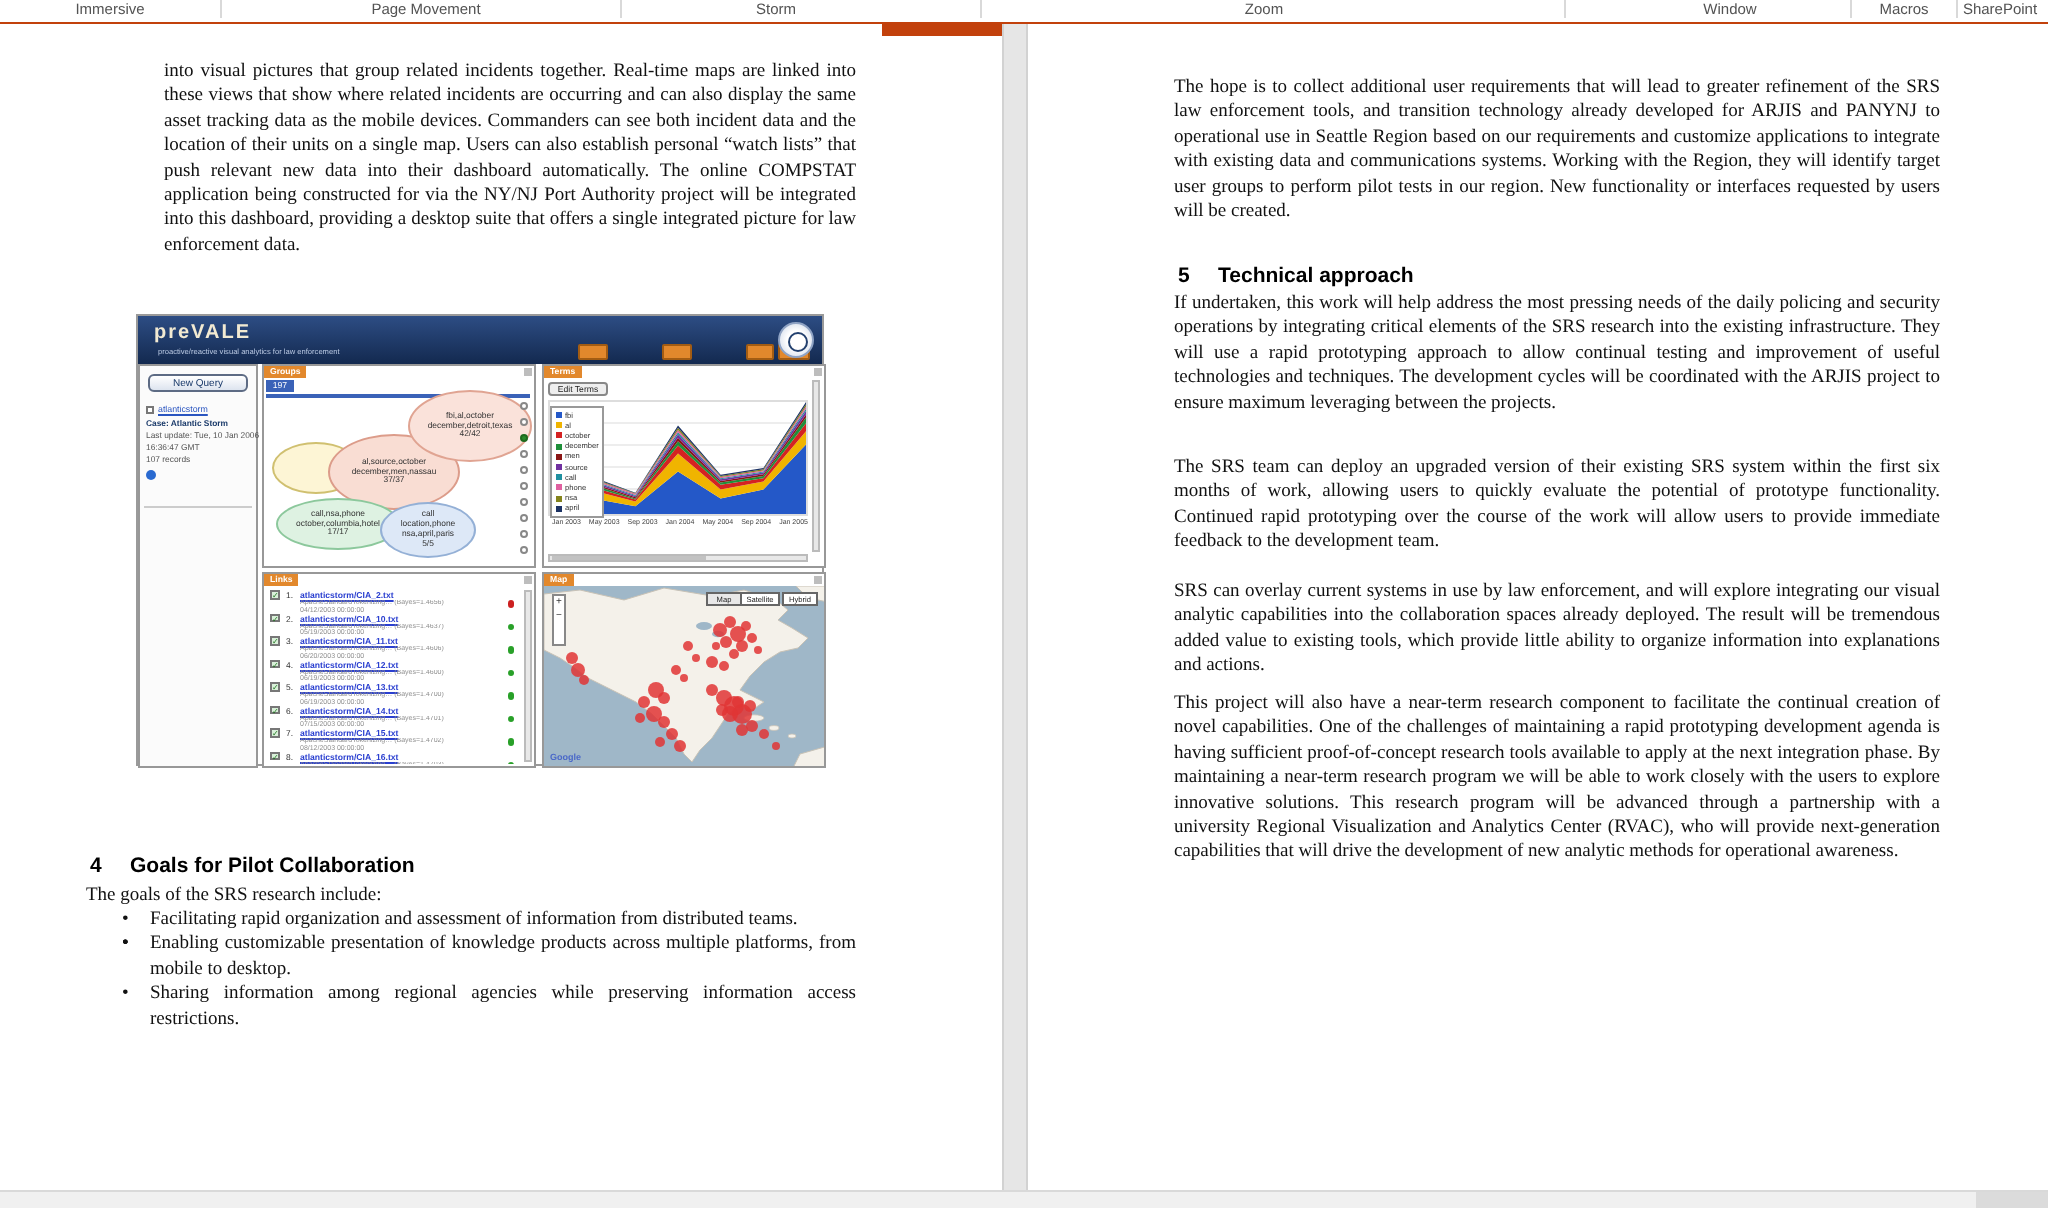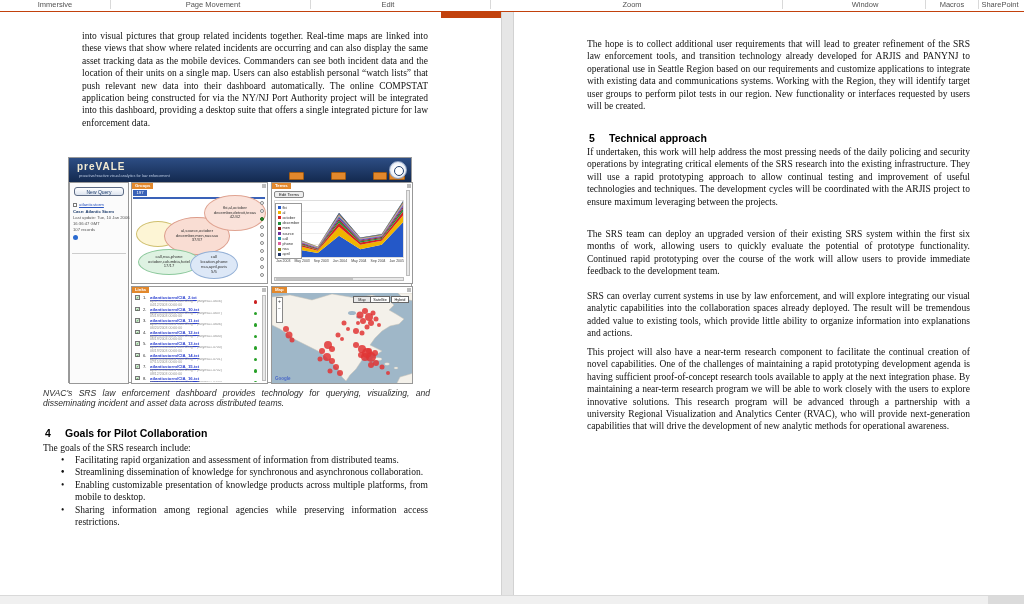--- a/index.html
+++ b/index.html
@@ -68,21 +68,21 @@
   .google{position:absolute;left:3px;bottom:2px;font-size:4.5px;font-weight:bold;color:#4a68c8;z-index:3;}
 </style>
 </head>
 <body>
 
 <div class="app">
 
   <div class="ribbon">
     <span class="ribbon-label" style="left:55px">Immersive</span>
     <span class="ribbon-label" style="left:213px">Page Movement</span>
-    <span class="ribbon-label" style="left:388px">Edit</span>
+    <span class="ribbon-label" style="left:388px">Storm</span>
     <span class="ribbon-label" style="left:632px">Zoom</span>
     <span class="ribbon-label" style="left:865px">Window</span>
     <span class="ribbon-label" style="left:952px">Macros</span>
     <span class="ribbon-label" style="left:1000px">SharePoint</span>
     <span class="ribbon-sep" style="left:110px"></span>
     <span class="ribbon-sep" style="left:310px"></span>
     <span class="ribbon-sep" style="left:490px"></span>
     <span class="ribbon-sep" style="left:782px"></span>
     <span class="ribbon-sep" style="left:925px"></span>
     <span class="ribbon-sep" style="left:978px"></span>
@@ -349,30 +349,29 @@
           </g>
         </svg>
         <div class="zoomctl">+<br>−</div>
         <span class="map-btn" style="right:41px;top:9px;width:18px;background:#e8e8e8;">Map</span>
         <span class="map-btn" style="right:22px;top:9px;width:20px;">Satellite</span>
         <span class="map-btn" style="right:3px;top:9px;width:18px;">Hybrid</span>
         <span class="google">Google</span>
       </div>
     </div>
 
-    <div class="cap" style="left:43px;top:376px;width:387px;">NVAC's SRS law enforcement dashboard provides technology for querying, visualizing, and disseminating incident and asset data across distributed teams.</div>
 
     <div class="h" style="left:45px;top:415px;">
       <span class="hnum">4</span><span>Goals for Pilot Collaboration</span>
     </div>
     <div class="doc" style="left:43px;top:430px;width:387px;">The goals of the SRS research include:</div>
     <div class="bullets" style="left:43px;top:442px;width:385px;">
       <div class="bullet-item"><span class="bullet-dot">•</span><span>Facilitating rapid organization and assessment of information from distributed teams.</span></div>
       <div class="bullet-item"><span class="bullet-dot">•</span></div>
-      <div class="bullet-item"><span class="bullet-dot">•</span><span>Streamlining dissemination of knowledge for synchronous and asynchronous collaboration.</span></div>
+      <div class="bullet-item"><span class="bullet-dot">•</span></div>
       <div class="bullet-item"><span class="bullet-dot">•</span><span>Enabling customizable presentation of knowledge products across multiple platforms, from mobile to desktop.</span></div>
       <div class="bullet-item"><span class="bullet-dot">•</span><span>Sharing information among regional agencies while preserving information access restrictions.</span></div>
     </div>
   </div>
 
   <div class="gutter"></div>
 
   <div class="page page-right">
     <div class="doc" style="left:73px;top:26px;width:383px;">The hope is to collect additional user requirements that will lead to greater refinement of the SRS law enforcement tools, and transition technology already developed for ARJIS and PANYNJ to operational use in Seattle Region based on our requirements and customize applications to integrate with existing data and communications systems.  Working with the Region, they will identify target user groups to perform pilot tests in our region.  New functionality or interfaces requested by users will be created.</div>
     <div class="h" style="left:75px;top:120px;">

